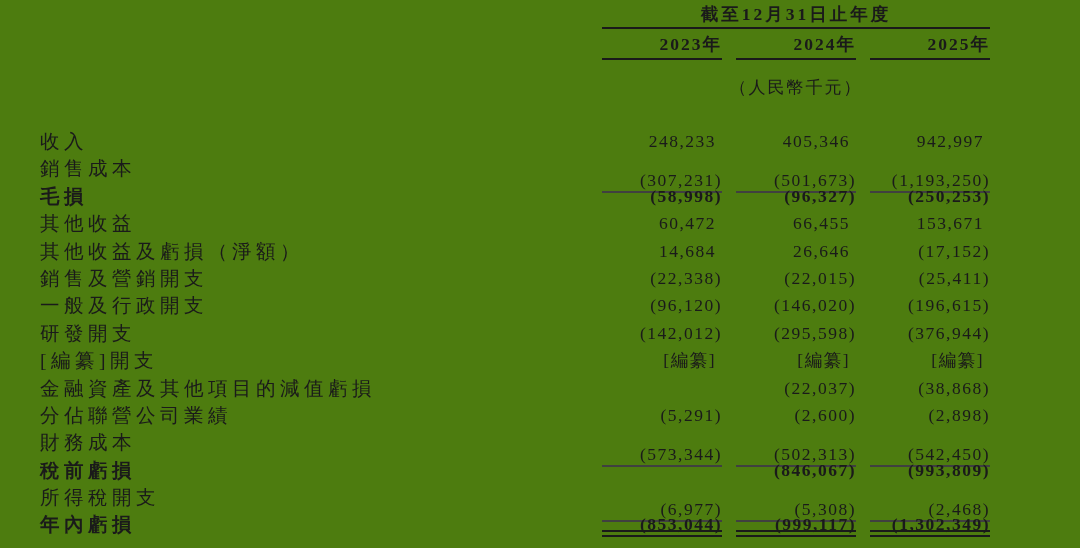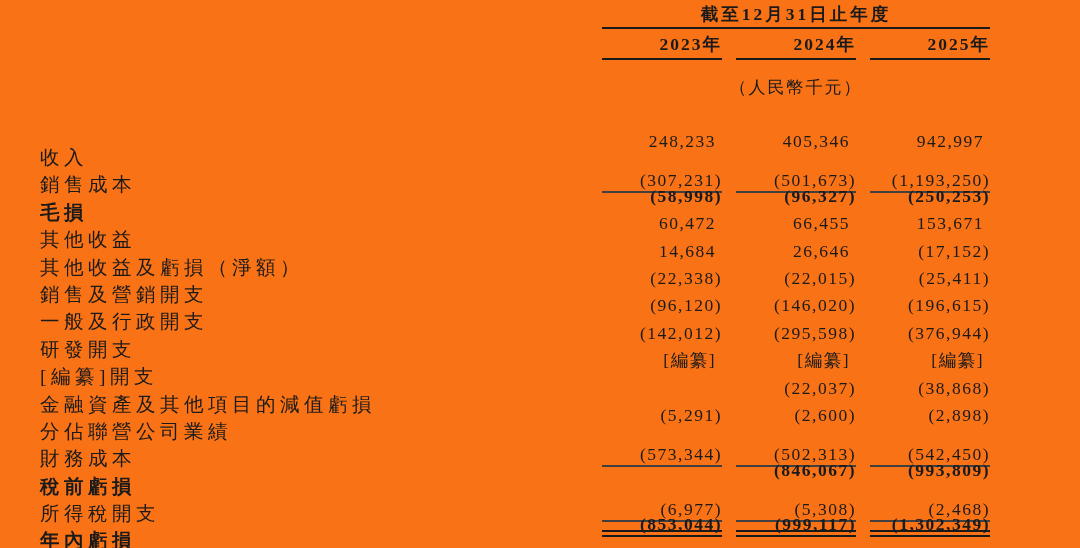--- a/index.html
+++ b/index.html
@@ -1,33 +1,33 @@
 <!DOCTYPE html>
 <html><head>
 <meta charset="utf-8">
 <style>
   * { box-sizing: border-box; margin: 0; padding: 0; }
   html, body { background: #ffffff; }
   .page {
     position: relative;
     width: 1080px;
     height: 548px;
-    background: #f97316;
+    background: #4d7c0f;
     color: #1a1a1a;
     font-family: "Liberation Serif", serif;
     overflow: hidden;
   }
   .table {
     position: absolute;
     left: 40px;
     top: 4px;
     width: 950px;
   }
   .hrow { display: flex; align-items: flex-end; }
-  .lbl { flex: 1; margin-top: 16px; }
+  .lbl { flex: 1; }
   .span3 { width: 388px; text-align: center; }
   .title-cell {
     font-weight: bold;
     font-size: 17.5px;
     letter-spacing: 3px;
     line-height: 20px;
     padding-bottom: 3px;
     border-bottom: 2px solid #1a1a1a;
   }
   .ycell {

